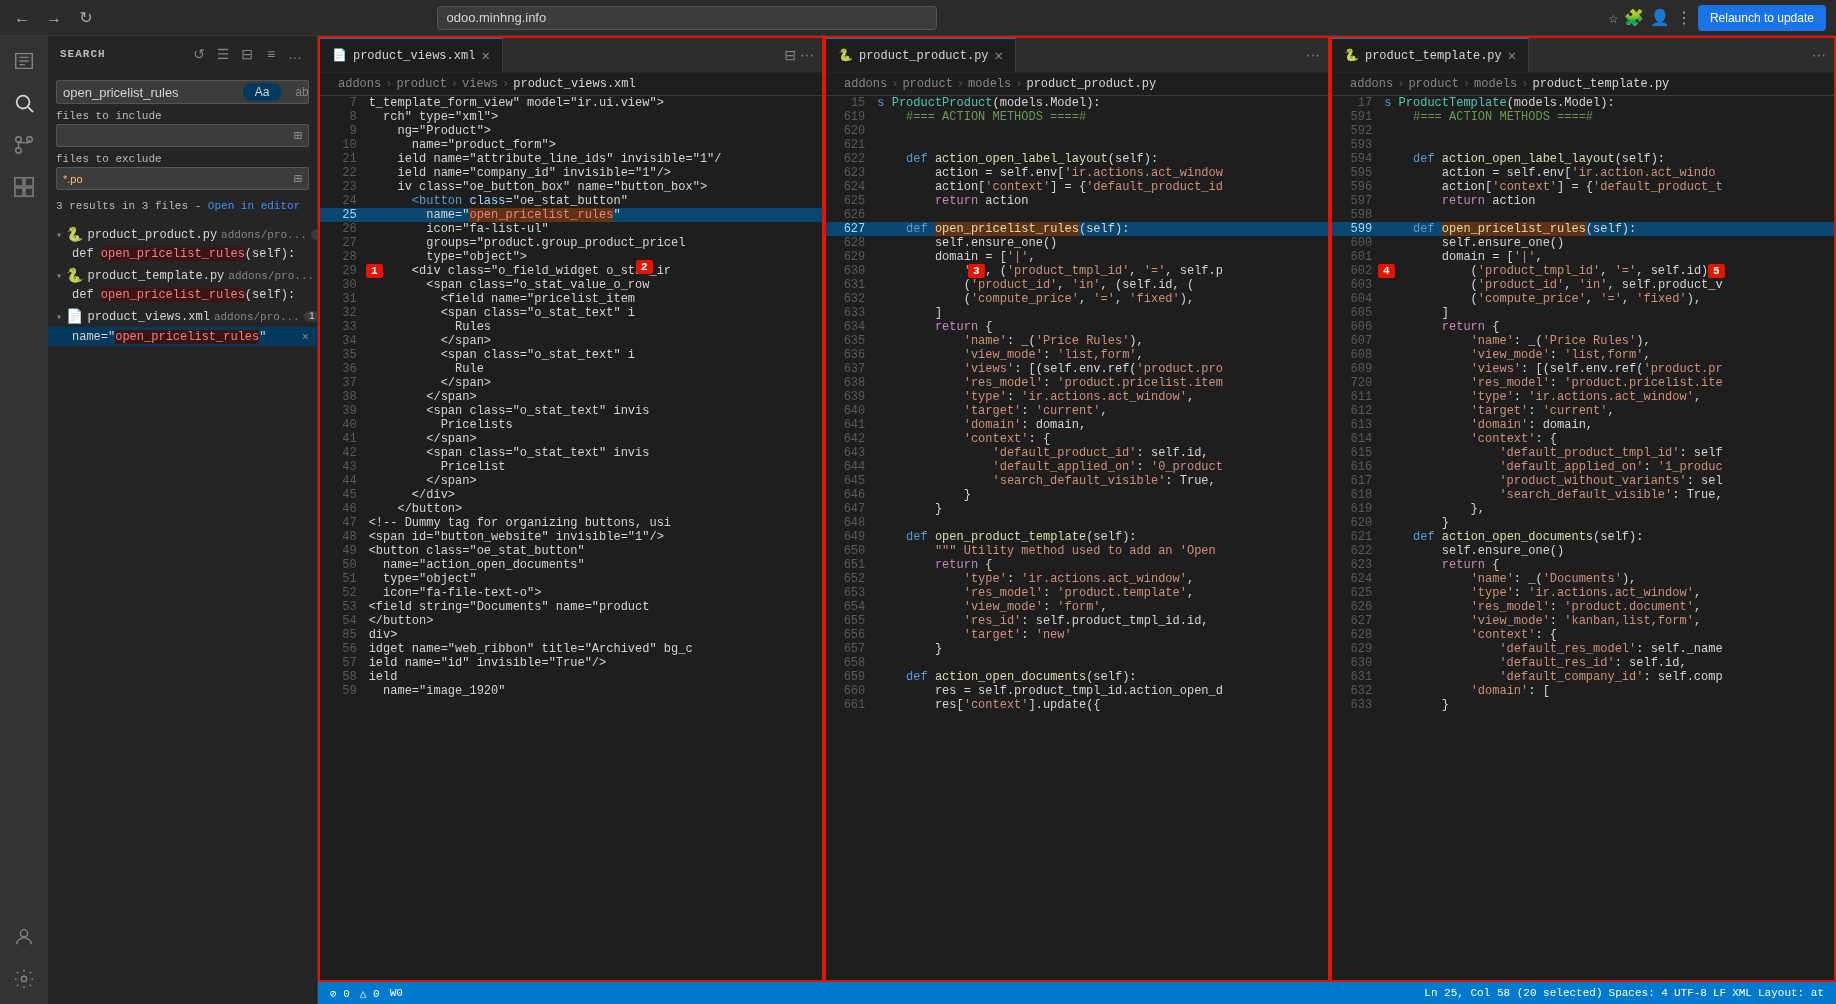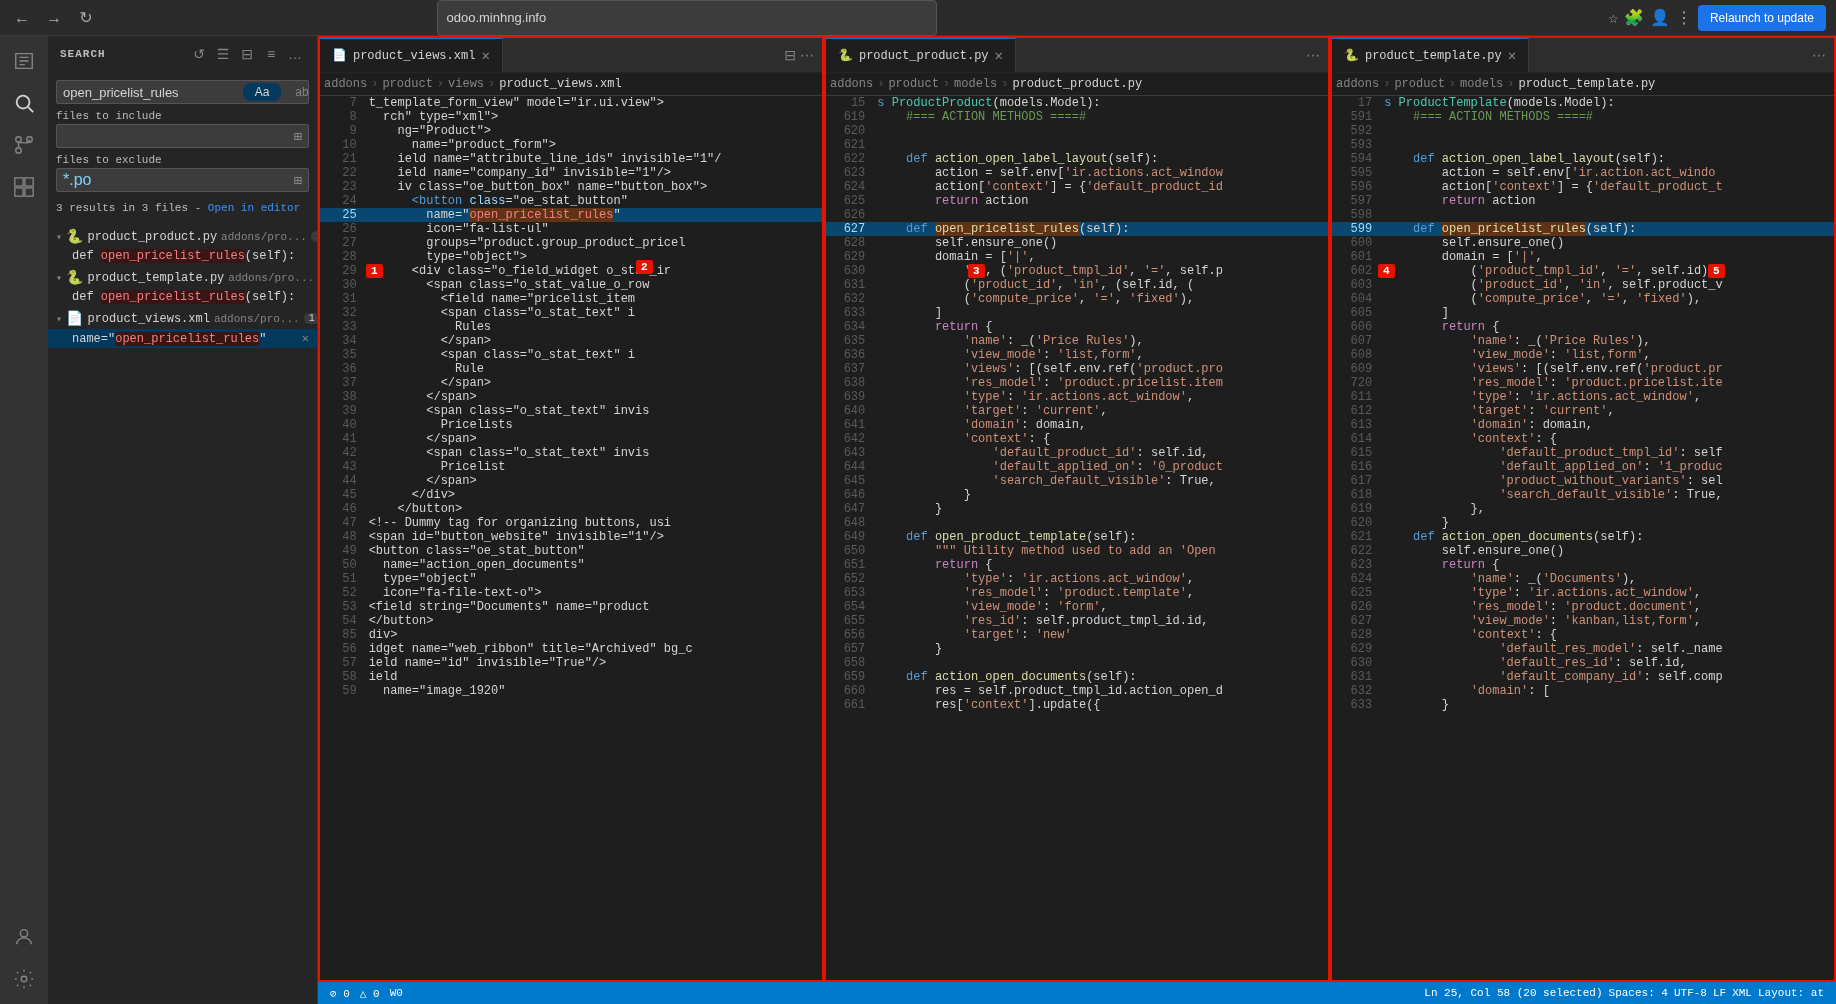--- a/index.html
+++ b/index.html
@@ -36,21 +36,21 @@
       justify-content: center;
     }
     .browser-url-bar {
       flex: 1;
       background: #3c3c3c;
       border: 1px solid #555;
       border-radius: 4px;
       color: #d4d4d4;
       padding: 2px 8px;
       font-size: 13px;
-      height: 36px;
+      height: 24px;
       max-width: 500px;
       margin: 0 auto;
     }
     .browser-actions {
       display: flex;
       align-items: center;
       gap: 6px;
       margin-left: auto;
     }
     .relaunch-btn {
@@ -214,22 +214,22 @@
       background: #3c3c3c;
       border: 1px solid #555;
       border-radius: 2px;
       padding: 2px 6px;
       margin-bottom: 6px;
     }
     .files-input {
       flex: 1;
       background: none;
       border: none;
-      color: #7dd3fc;
-      font-size: 16px;
+      color: #fdba74;
+      font-size: 11px;
       outline: none;
     }
     .files-input-icon {
       color: #858585;
       font-size: 14px;
       cursor: pointer;
     }
 
     .results-summary {
       font-size: 11px;
@@ -375,21 +375,21 @@
       background: none;
       border: none;
       color: #858585;
       cursor: pointer;
       font-size: 14px;
     }
 
     
     .breadcrumb {
       background: #1e1e1e;
-      padding: 4px 4px;
+      padding: 4px 18px;
       font-size: 12px;
       color: #858585;
       display: flex;
       align-items: center;
       gap: 4px;
       border-bottom: 1px solid #3a3a3a;
     }
     .breadcrumb-sep {
       color: #555;
     }

